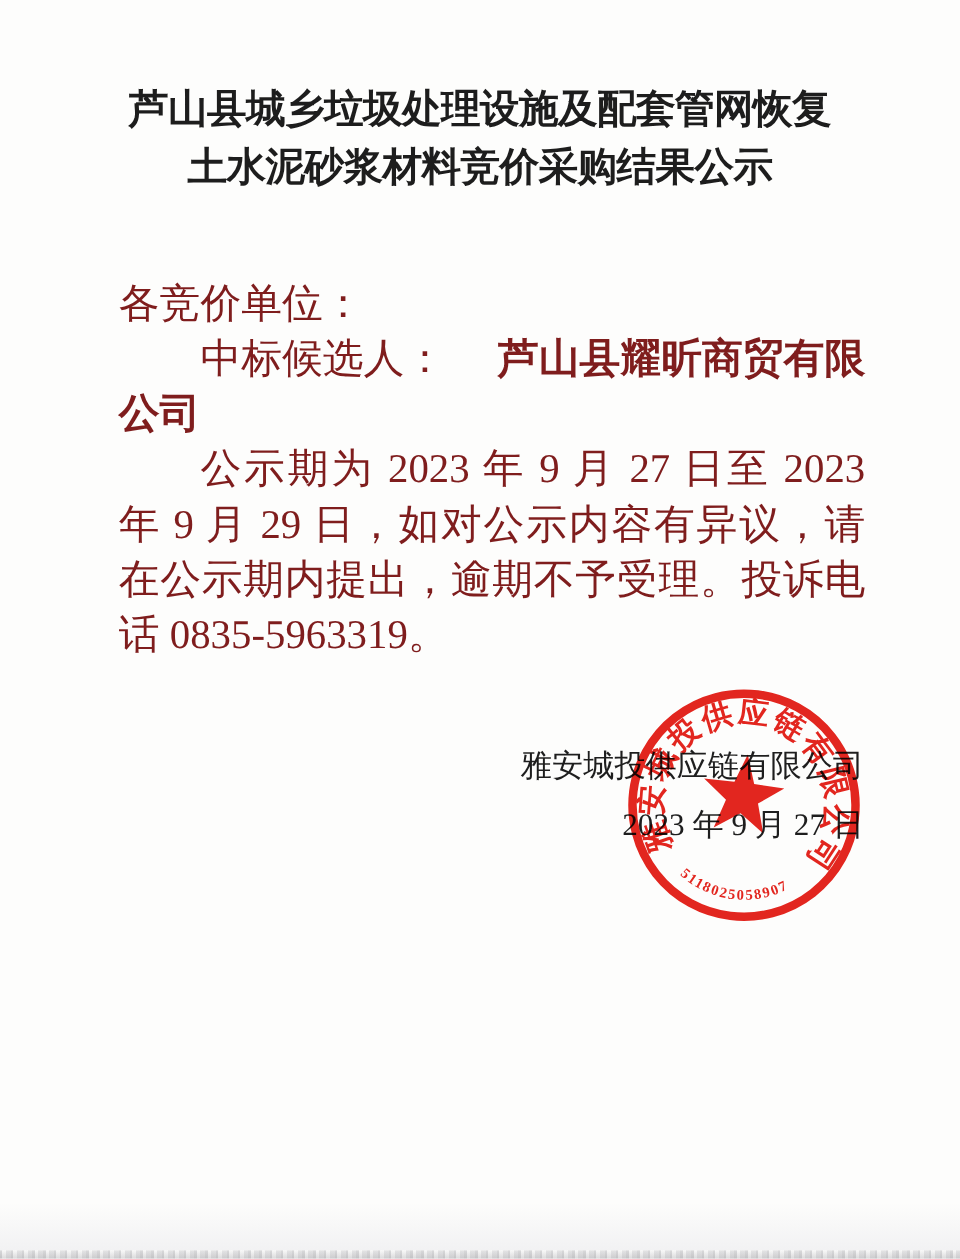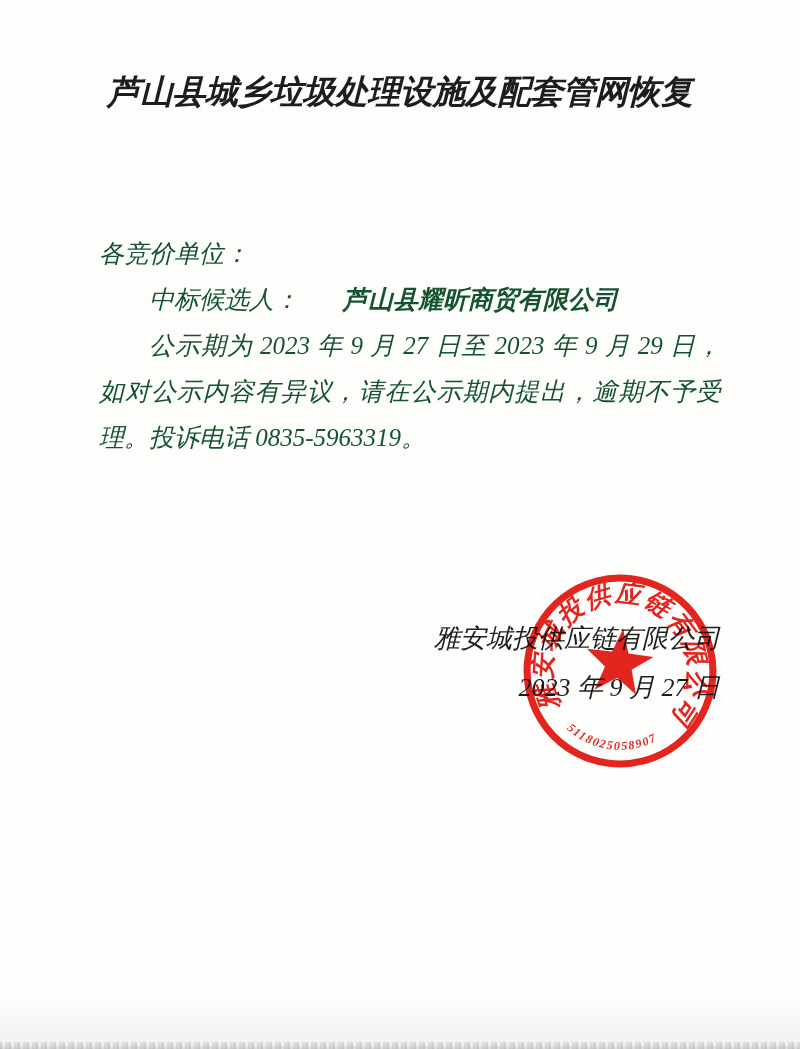--- a/index.html
+++ b/index.html
@@ -9,21 +9,20 @@
   }
   .page {
     position: relative;
     width: 800px;
     height: 1049px;
     margin: 0 auto;
     background: #fdfdfc;
     overflow: hidden;
     font-family: "Liberation Serif", "DejaVu Serif", serif;
     color: #212121;
-    font-style: italic;
   }
   
   .scan-edge {
     position: absolute;
     left: 0; right: 0; bottom: 0;
     height: 7px;
     background:
       repeating-linear-gradient(90deg,
         rgba(150,150,155,0.35) 0 2px,
         rgba(220,220,222,0.15) 2px 5px,
@@ -48,23 +47,23 @@
     font-weight: bold;
     letter-spacing: -0.5px;
     color: #1d1d1d;
   }
 
   .body-text {
     position: absolute;
     top: 231px;
     left: 99px;
     width: 622px;
-    font-size: 25px;
+    font-size: 34px;
     line-height: 46px;
-    color: #14532d;
+    color: #7f1d1d;
   }
   .body-text p {
     margin: 0;
     text-align: justify;
     text-justify: inter-ideograph;
     text-align-last: left;
   }
   .indent { text-indent: 2em; }
   .bold { font-weight: bold; margin-left: 44px; }
 
@@ -93,20 +92,21 @@
     font-family: "Liberation Serif", "DejaVu Serif", serif;
   }
 </style>
 </head>
 <body>
 
 <div class="page">
 
   <header class="title">
     <div>芦山县城乡垃圾处理设施及配套管网恢复</div>
+    <div>土水泥砂浆材料竞价采购结果公示</div>
   </header>
 
   <main class="body-text">
     <p>各竞价单位：</p>
     <p class="indent"><span>中标候选人：</span><span class="bold">芦山县耀昕商贸有限公司</span></p>
     <p class="indent">公示期为 2023 年 9 月 27 日至 2023 年 9 月 29 日，如对公示内容有异议，请在公示期内提出，逾期不予受理。投诉电话 0835-5963319。</p>
   </main>
 
   <div class="signature">
     <div>雅安城投供应链有限公司</div>

